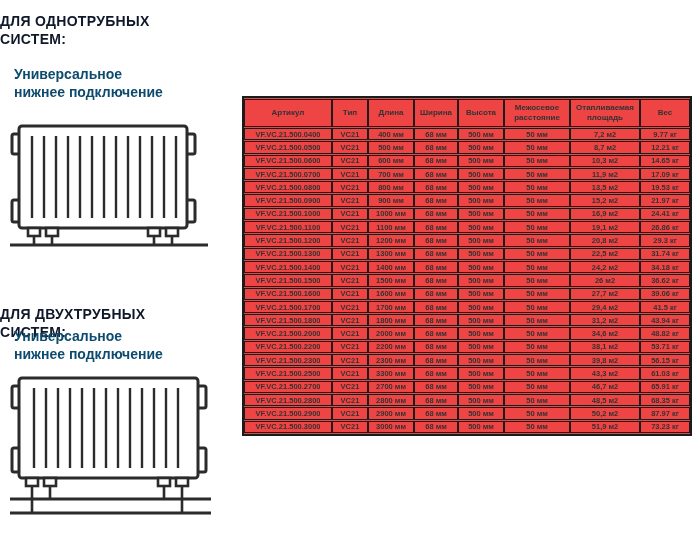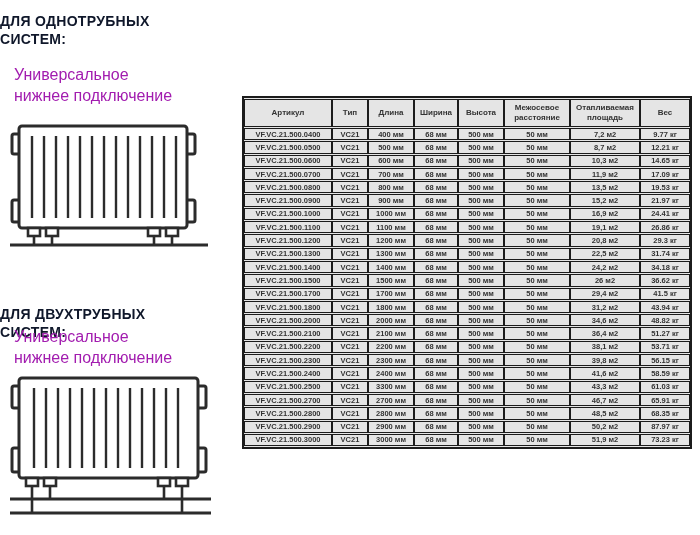--- a/index.html
+++ b/index.html
@@ -7,34 +7,34 @@
     width:700px;height:535px;background:#ffffff;position:relative;overflow:hidden;
     font-family:"Liberation Sans", sans-serif;
   }
   .left-panel{position:absolute;left:0;top:0;width:235px;height:535px;}
   .big-heading{
     position:absolute;left:0;width:222px;
     font-size:14px;font-weight:bold;color:#0f172a;line-height:1.32;letter-spacing:.3px;
   }
   .sub-heading{
     position:absolute;left:14px;width:220px;text-align:left;
-    font-size:16px;font-weight:normal;color:#a21caf;line-height:1.3;
+    font-size:14px;font-weight:bold;color:#0c4a6e;line-height:1.3;
   }
   #heading-one{top:12px;}
   #sub-one{top:65px;}
   #heading-two{top:277px;margin-top:28px;}
   #sub-two{top:327px;}
   .diagram{position:absolute;left:8px;}
   #diagram-one{top:116px;}
   #diagram-two{top:372px;}
 
   .table-wrap{position:absolute;left:242px;top:96px;width:446px;}
   table.spec{
     border-collapse:separate;border-spacing:0 1px;table-layout:fixed;
-    width:446px;border:2px solid #1c1c1c;background:#e5e5e5;
+    width:446px;border:2px solid #1c1c1c;background:#ef4444;
   }
   table.spec th, table.spec td{
     border:1.5px solid #1c1c1c;text-align:center;vertical-align:middle;
     font-weight:bold;color:#333;overflow:hidden;white-space:normal;
   }
   table.spec th{font-size:8px;line-height:1.25;height:26px;padding:0 2px;}
   table.spec td{font-size:7.5px;height:10.3px;padding:0 1px;white-space:nowrap;}
 </style>
 </head>
 <body>
@@ -281,20 +281,30 @@
           <td>VF.VC.21.500.1500</td>
           <td>VC21</td>
           <td>1500 мм</td>
           <td>68 мм</td>
           <td>500 мм</td>
           <td>50 мм</td>
           <td>26 м2</td>
           <td>36.62 кг</td>
         </tr>
         <tr>
+          <td>VF.VC.21.500.1600</td>
+          <td>VC21</td>
+          <td>1600 мм</td>
+          <td>68 мм</td>
+          <td>500 мм</td>
+          <td>50 мм</td>
+          <td>27,7 м2</td>
+          <td>39.06 кг</td>
+        </tr>
+        <tr>
           <td>VF.VC.21.500.1700</td>
           <td>VC21</td>
           <td>1700 мм</td>
           <td>68 мм</td>
           <td>500 мм</td>
           <td>50 мм</td>
           <td>29,4 м2</td>
           <td>41.5 кг</td>
         </tr>
         <tr>
@@ -311,58 +321,38 @@
           <td>VF.VC.21.500.2000</td>
           <td>VC21</td>
           <td>2000 мм</td>
           <td>68 мм</td>
           <td>500 мм</td>
           <td>50 мм</td>
           <td>34,6 м2</td>
           <td>48.82 кг</td>
         </tr>
         <tr>
-          <td>VF.VC.21.500.2100</td>
-          <td>VC21</td>
-          <td>2100 мм</td>
-          <td>68 мм</td>
-          <td>500 мм</td>
-          <td>50 мм</td>
-          <td>36,4 м2</td>
-          <td>51.27 кг</td>
-        </tr>
-        <tr>
           <td>VF.VC.21.500.2200</td>
           <td>VC21</td>
           <td>2200 мм</td>
           <td>68 мм</td>
           <td>500 мм</td>
           <td>50 мм</td>
           <td>38,1 м2</td>
           <td>53.71 кг</td>
         </tr>
         <tr>
           <td>VF.VC.21.500.2300</td>
           <td>VC21</td>
           <td>2300 мм</td>
           <td>68 мм</td>
           <td>500 мм</td>
           <td>50 мм</td>
           <td>39,8 м2</td>
           <td>56.15 кг</td>
-        </tr>
-        <tr>
-          <td>VF.VC.21.500.2400</td>
-          <td>VC21</td>
-          <td>2400 мм</td>
-          <td>68 мм</td>
-          <td>500 мм</td>
-          <td>50 мм</td>
-          <td>41,6 м2</td>
-          <td>58.59 кг</td>
         </tr>
         <tr>
           <td>VF.VC.21.500.2500</td>
           <td>VC21</td>
           <td>3300 мм</td>
           <td>68 мм</td>
           <td>500 мм</td>
           <td>50 мм</td>
           <td>43,3 м2</td>
           <td>61.03 кг</td>

